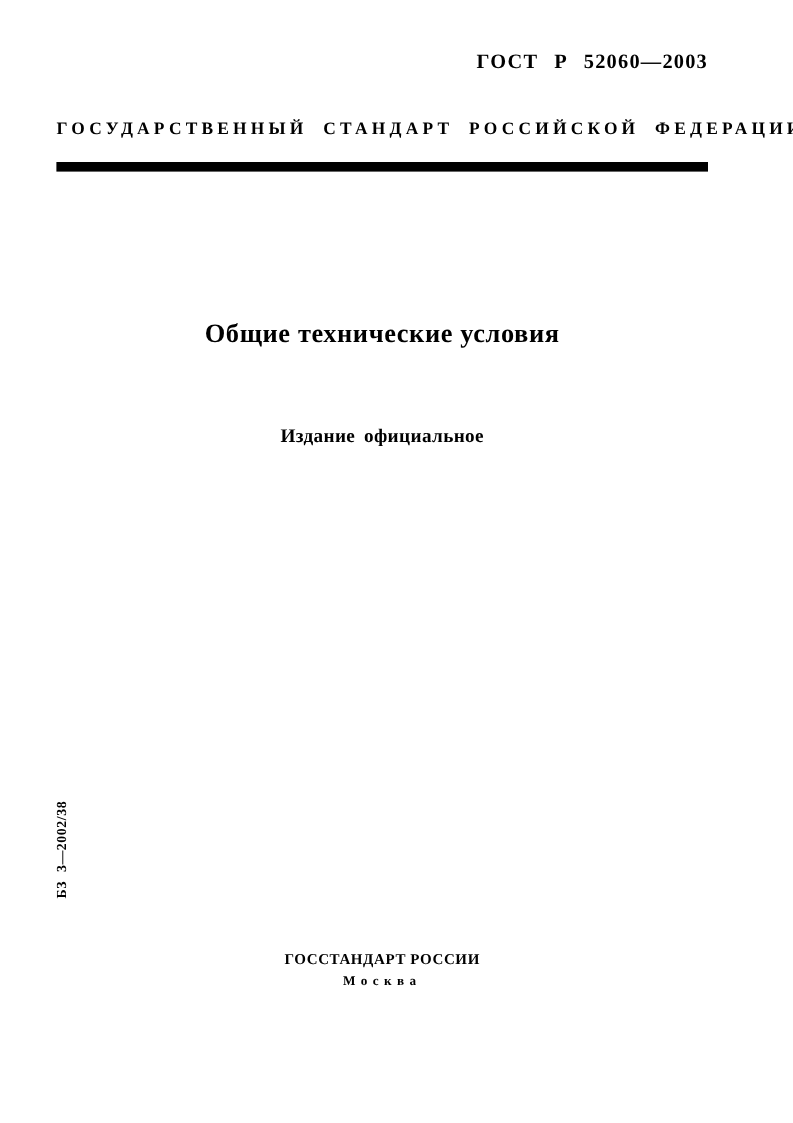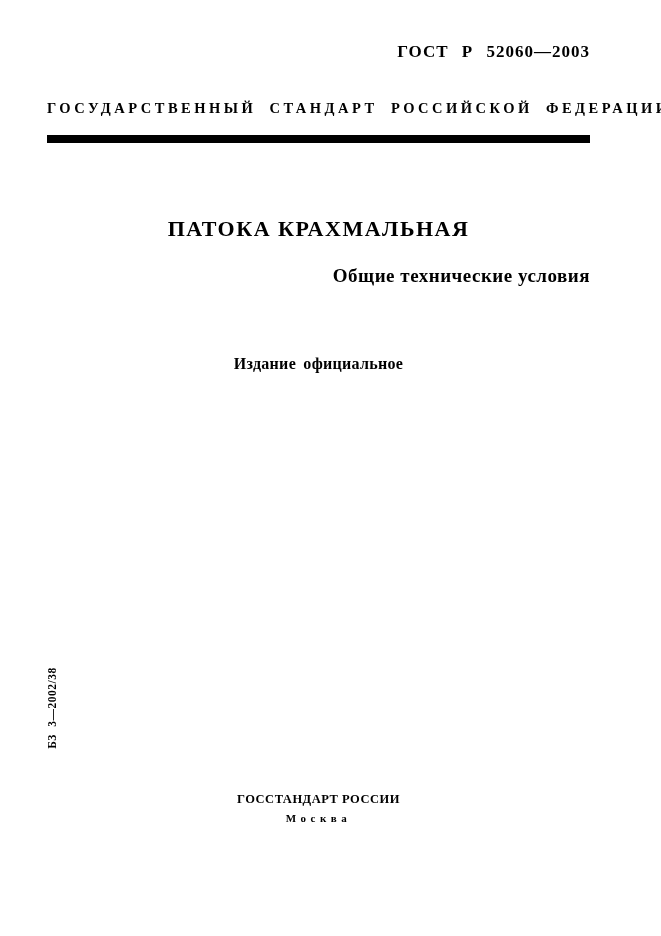--- a/index.html
+++ b/index.html
@@ -48,22 +48,22 @@
   }
   .doc-title {
     top: 216px;
     text-align: center;
     font-size: 22px;
     font-weight: bold;
     letter-spacing: 1.5px;
   }
   .doc-subtitle {
     top: 265px;
-    text-align: right;
-    font-size: 19px;
+    text-align: center;
+    font-size: 22px;
     font-weight: bold;
     letter-spacing: 0.5px;
   }
   .edition-note {
     top: 355px;
     text-align: center;
     font-size: 16px;
     font-weight: bold;
     letter-spacing: 0.3px;
     word-spacing: 3px;
@@ -99,21 +99,20 @@
 <body>
 
 <div class="page">
 
   <div class="content-col doc-code">ГОСТ Р 52060—2003</div>
 
   <div class="content-col std-header">ГОСУДАРСТВЕННЫЙ СТАНДАРТ РОССИЙСКОЙ ФЕДЕРАЦИИ</div>
 
   <div class="rule"></div>
 
-  <div class="content-col doc-title">ПАТОКА КРАХМАЛЬНАЯ</div>
 
   <div class="content-col doc-subtitle">Общие технические условия</div>
 
   <div class="content-col edition-note">Издание официальное</div>
 
   <div class="spine-code">БЗ 3—2002/38</div>
 
   <div class="content-col city">Москва</div>
 
   <div class="content-col publisher">ГОССТАНДАРТ РОССИИ</div>

